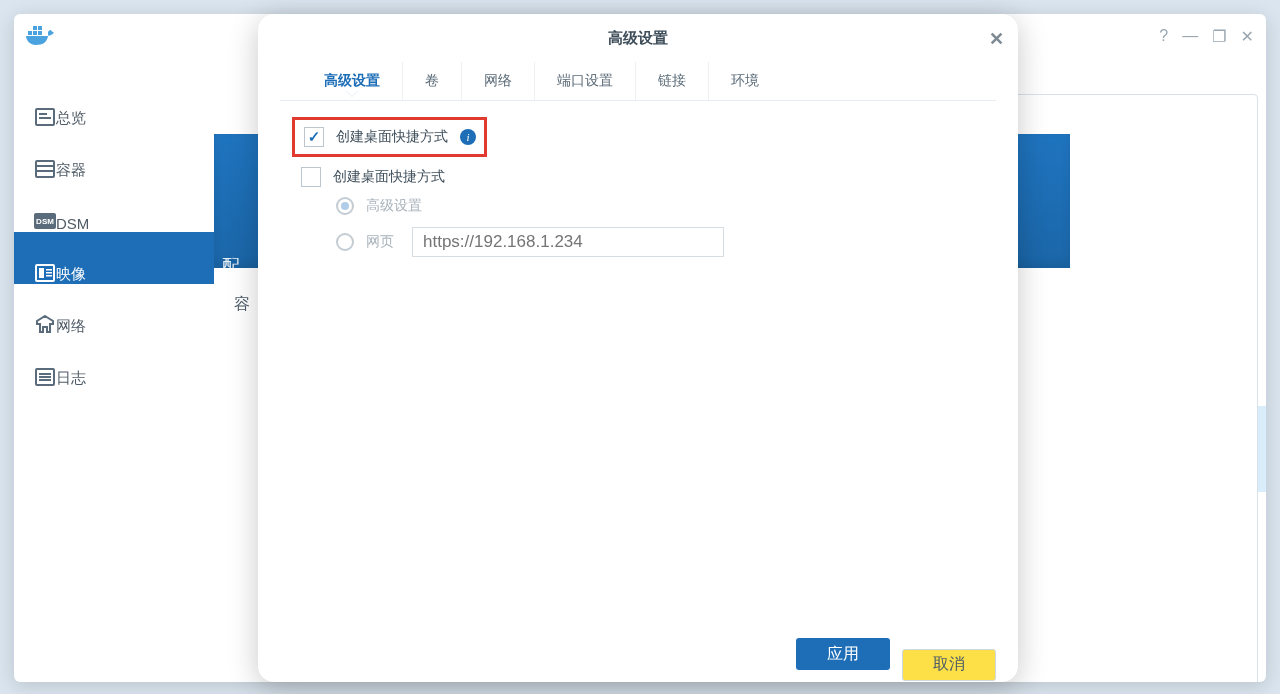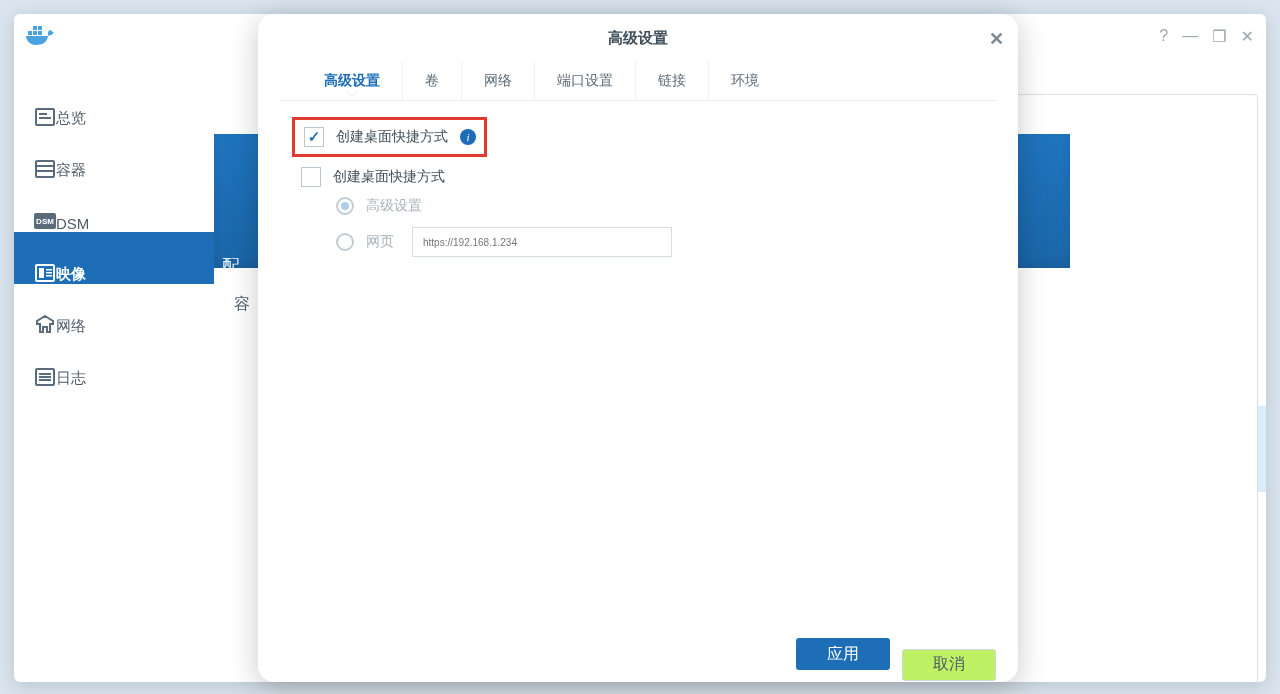--- a/index.html
+++ b/index.html
@@ -14,21 +14,21 @@
 .titlebar { height: 44px; display:flex; align-items:center; justify-content:space-between; padding: 0 12px; }
 .tb-left { display:flex; align-items:center; gap:8px; }
 .whale { color:#4aa3df; }
 .tb-right { display:flex; gap:14px; color:#9aa7b1; }
 .tb-right span { cursor: default; }
 
 .window-body { flex:1; display:flex; overflow:hidden; }
 
 .sidebar { width: 200px; padding: 18px 0; }
 .side-item { display:flex; align-items:flex-end; gap:0; height:52px; padding: 0 20px; color:#4f5b66; font-size:15px; cursor:pointer; }
-.side-item.active { background:#1d6eb7; color:#fff;font-weight:bold; }
+.side-item.active { background:#1d6eb7; color:#fff; }
 .side-icon { width:22px; height:22px; display:inline-flex; align-items:center; justify-content:center; color:#5a6b7b; }
 .side-item.active .side-icon { color:#fff; }
 
 .main-area { flex:1; position:relative; background:#fff; }
 .blue-bar { position:absolute; left:0; top:76px; width:100%; height:134px; background:linear-gradient(#1f74bf,#1b66a8); box-shadow: inset 0 -4px 10px rgba(0,0,0,0.08); }
 .blue-letter { position:absolute; left:8px; top:120px; color:#fff; font-size:18px; opacity:0.9;}
 .list-area { position:absolute; left:20px; top:236px; color:#4b5a67; font-size:16px;}
 
 .right-col { width:196px; padding-top: 90px; }
 .right-item { height:86px; display:flex; flex-direction:column; align-items:center; justify-content:center; gap:6px; color:#3f5869; font-weight:600; font-size:15px; }
@@ -57,25 +57,25 @@
 .modal-body { flex:1; padding: 16px 34px; position:relative;}
 .opt-row { display:flex; align-items:center; gap:12px; padding:4px 0 4px 6px; color:#3e4e5a; font-size:14px;}
 .highlight-box { border:3px solid #e03b2e; padding:3px 8px 3px 3px; display:inline-flex; align-items:center;}
 .chk { width:20px; height:20px; border:1px solid #bcc6ce; display:inline-flex; align-items:center; justify-content:center; background:#fff;}
 .chk.checked { color:#1d6eb7; }
 .chk.checked::after { content:"✓"; font-weight:bold; font-size:15px;}
 .info-badge { width:16px; height:16px; border-radius:50%; background:#1d6eb7; color:#fff; font-size:11px; font-style:italic; display:inline-flex; align-items:center; justify-content:center; font-family:Georgia,serif;}
 .sub-row { display:flex; align-items:center; gap:12px; padding:6px 0 6px 44px; color:#a9b3bc; font-size:14px;}
 .radio { width:18px; height:18px; border:2px solid #c3ccd3; border-radius:50%; display:inline-flex; align-items:center; justify-content:center;}
 .radio.sel::after { content:""; width:8px; height:8px; background:#1d6eb7; opacity:0.35; border-radius:50%;}
-.url-input { width:260px; height:30px; border:1px solid #d5dde3; padding:0 10px; color:#9aa6af; font-size:10px; background:#fff;}
+.url-input { width:312px; height:30px; border:1px solid #d5dde3; padding:0 10px; color:#9aa6af; font-size:17px; background:#fff;}
 .modal-foot { height:56px; display:flex; align-items:center; justify-content:flex-end; gap:12px; padding:0 22px;}
 .btn { min-width:94px; height:32px; border-radius:3px; font-size:16px; display:inline-flex; align-items:center; justify-content:center; cursor:pointer; border:1px solid transparent;}
 .btn-primary { background:#1d6eb7; color:#fff;}
-.btn-default { background:#bef264; color:#4b5b67; border-color:#cfd8df;margin-top:21px;}
+.btn-default { background:#fde047; color:#4b5b67; border-color:#cfd8df;margin-top:21px;}
 </style>
 </head>
 <body>
 
 <div class="window">
   <div class="titlebar">
     <div class="tb-left">
       <span class="whale">
         <svg width="30" height="22" viewBox="0 0 30 22">
             <g fill="currentColor">

